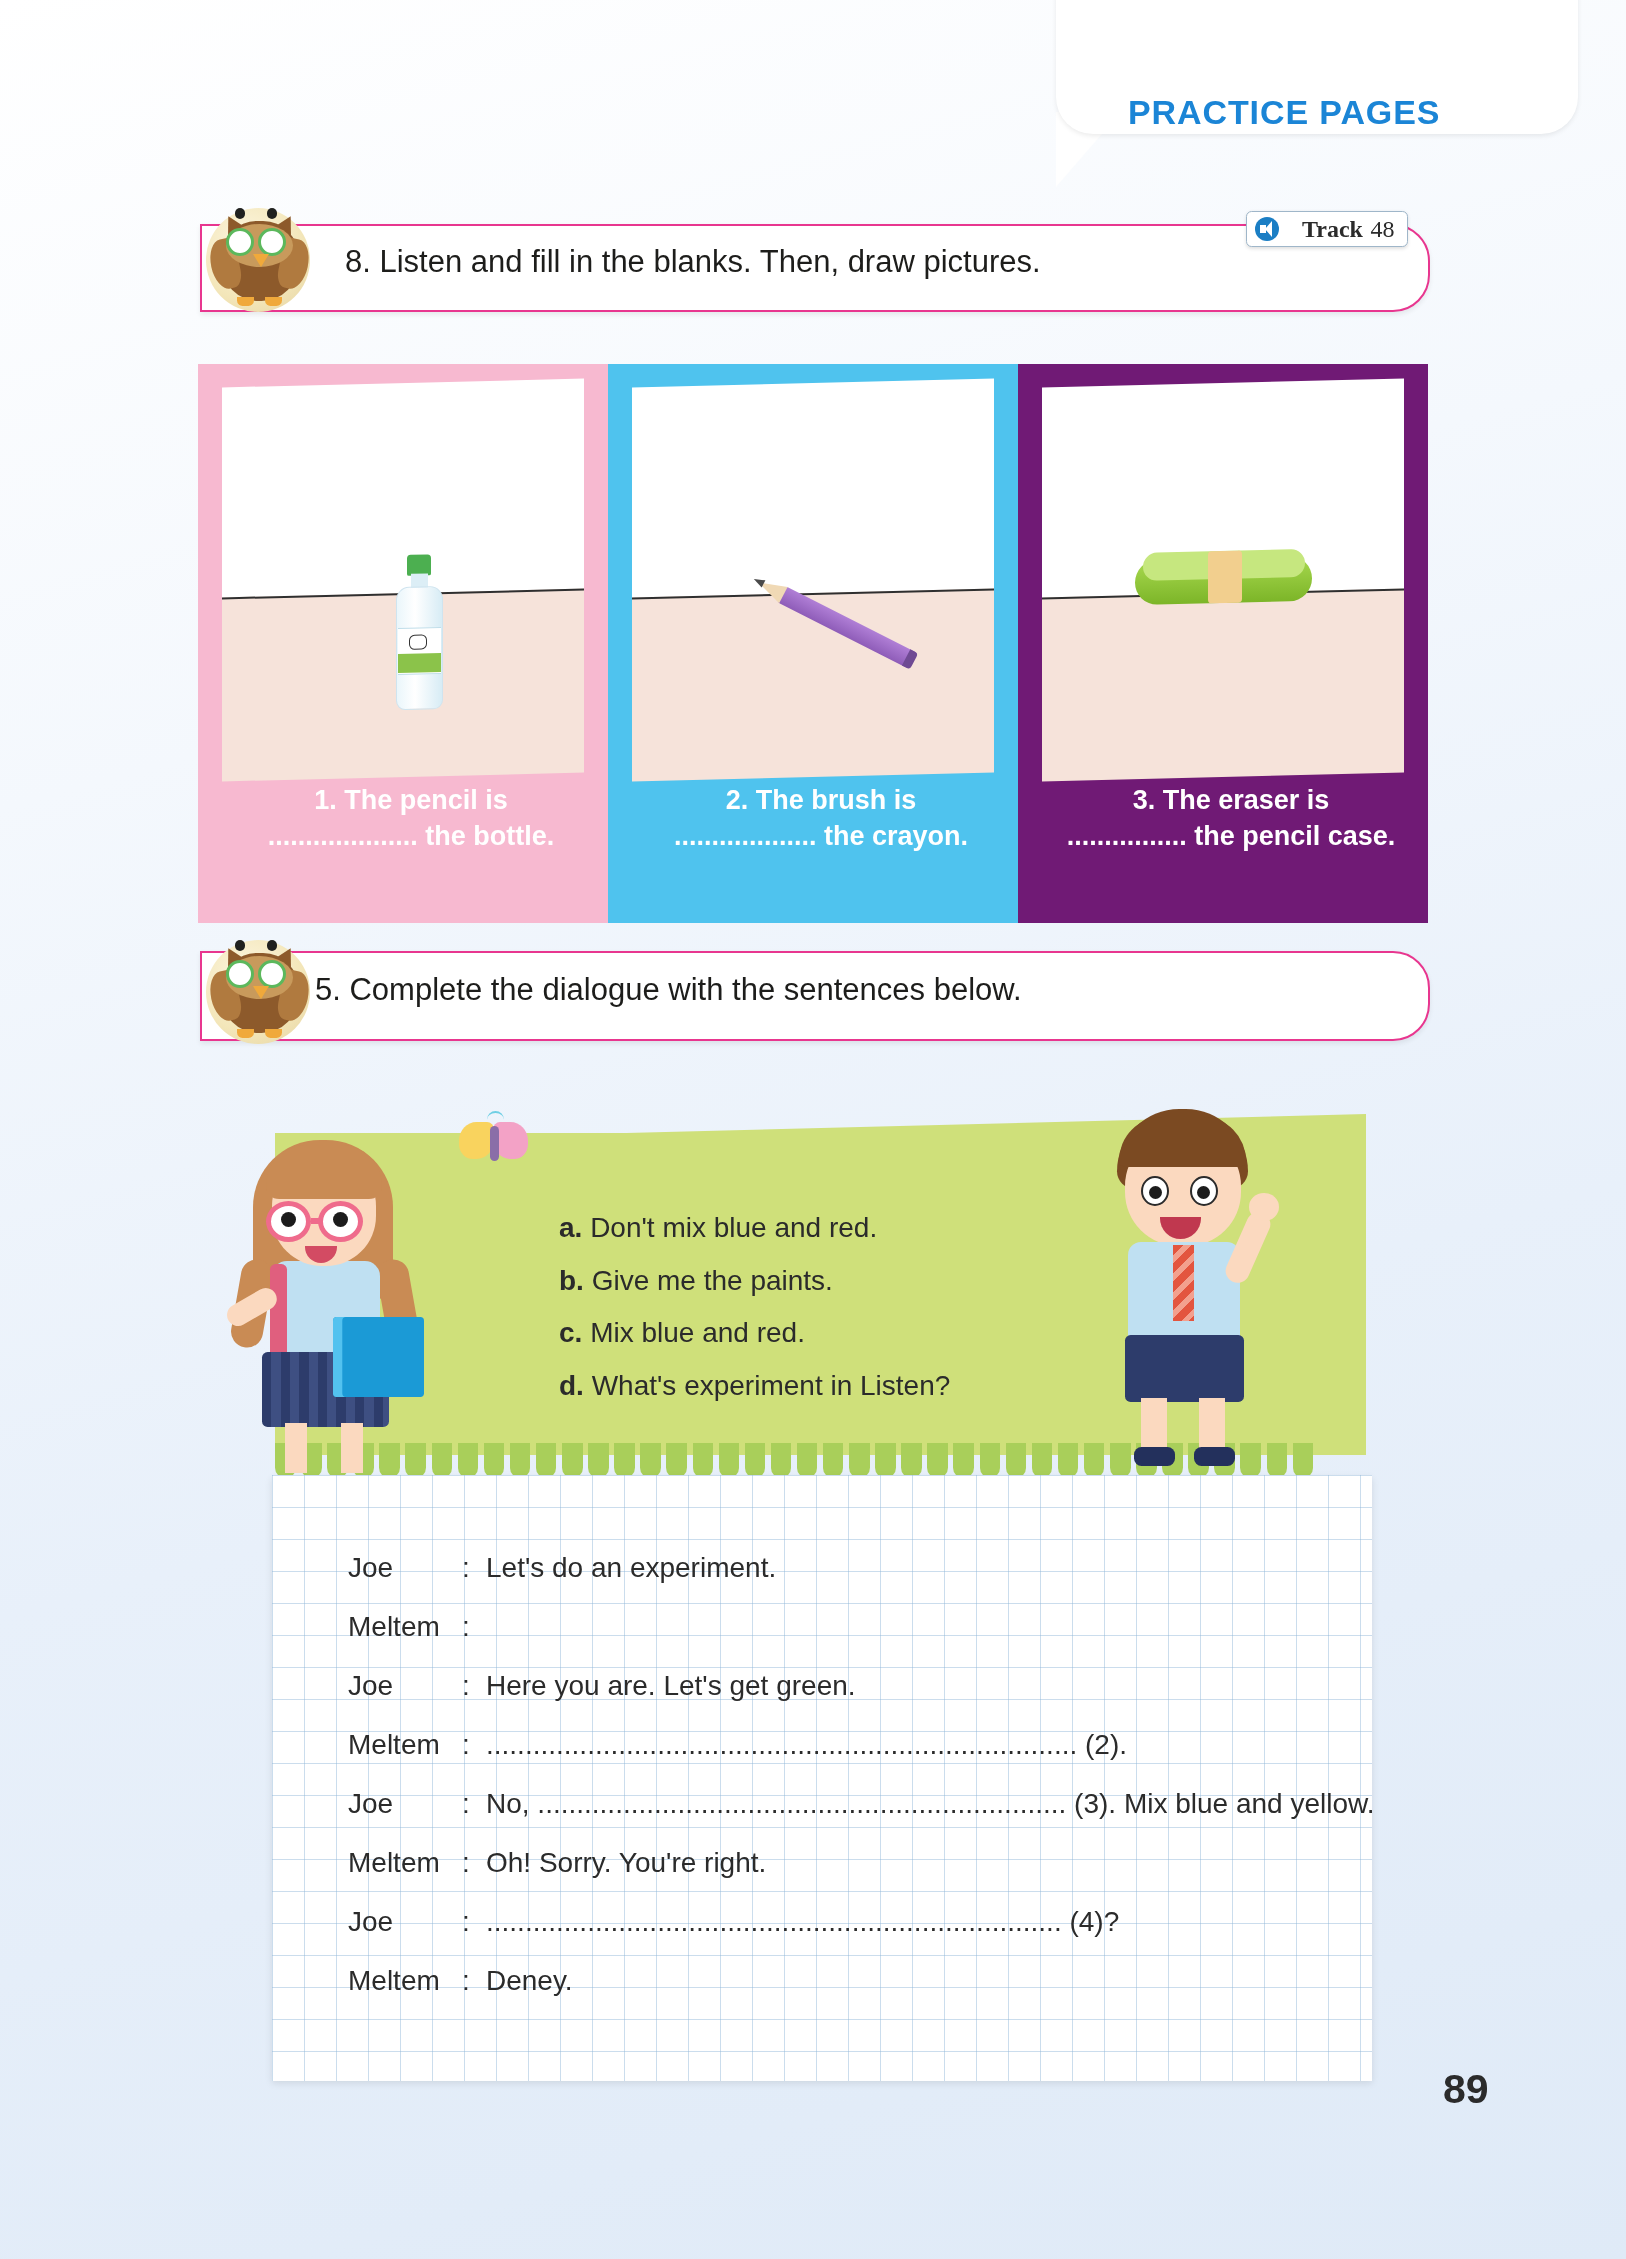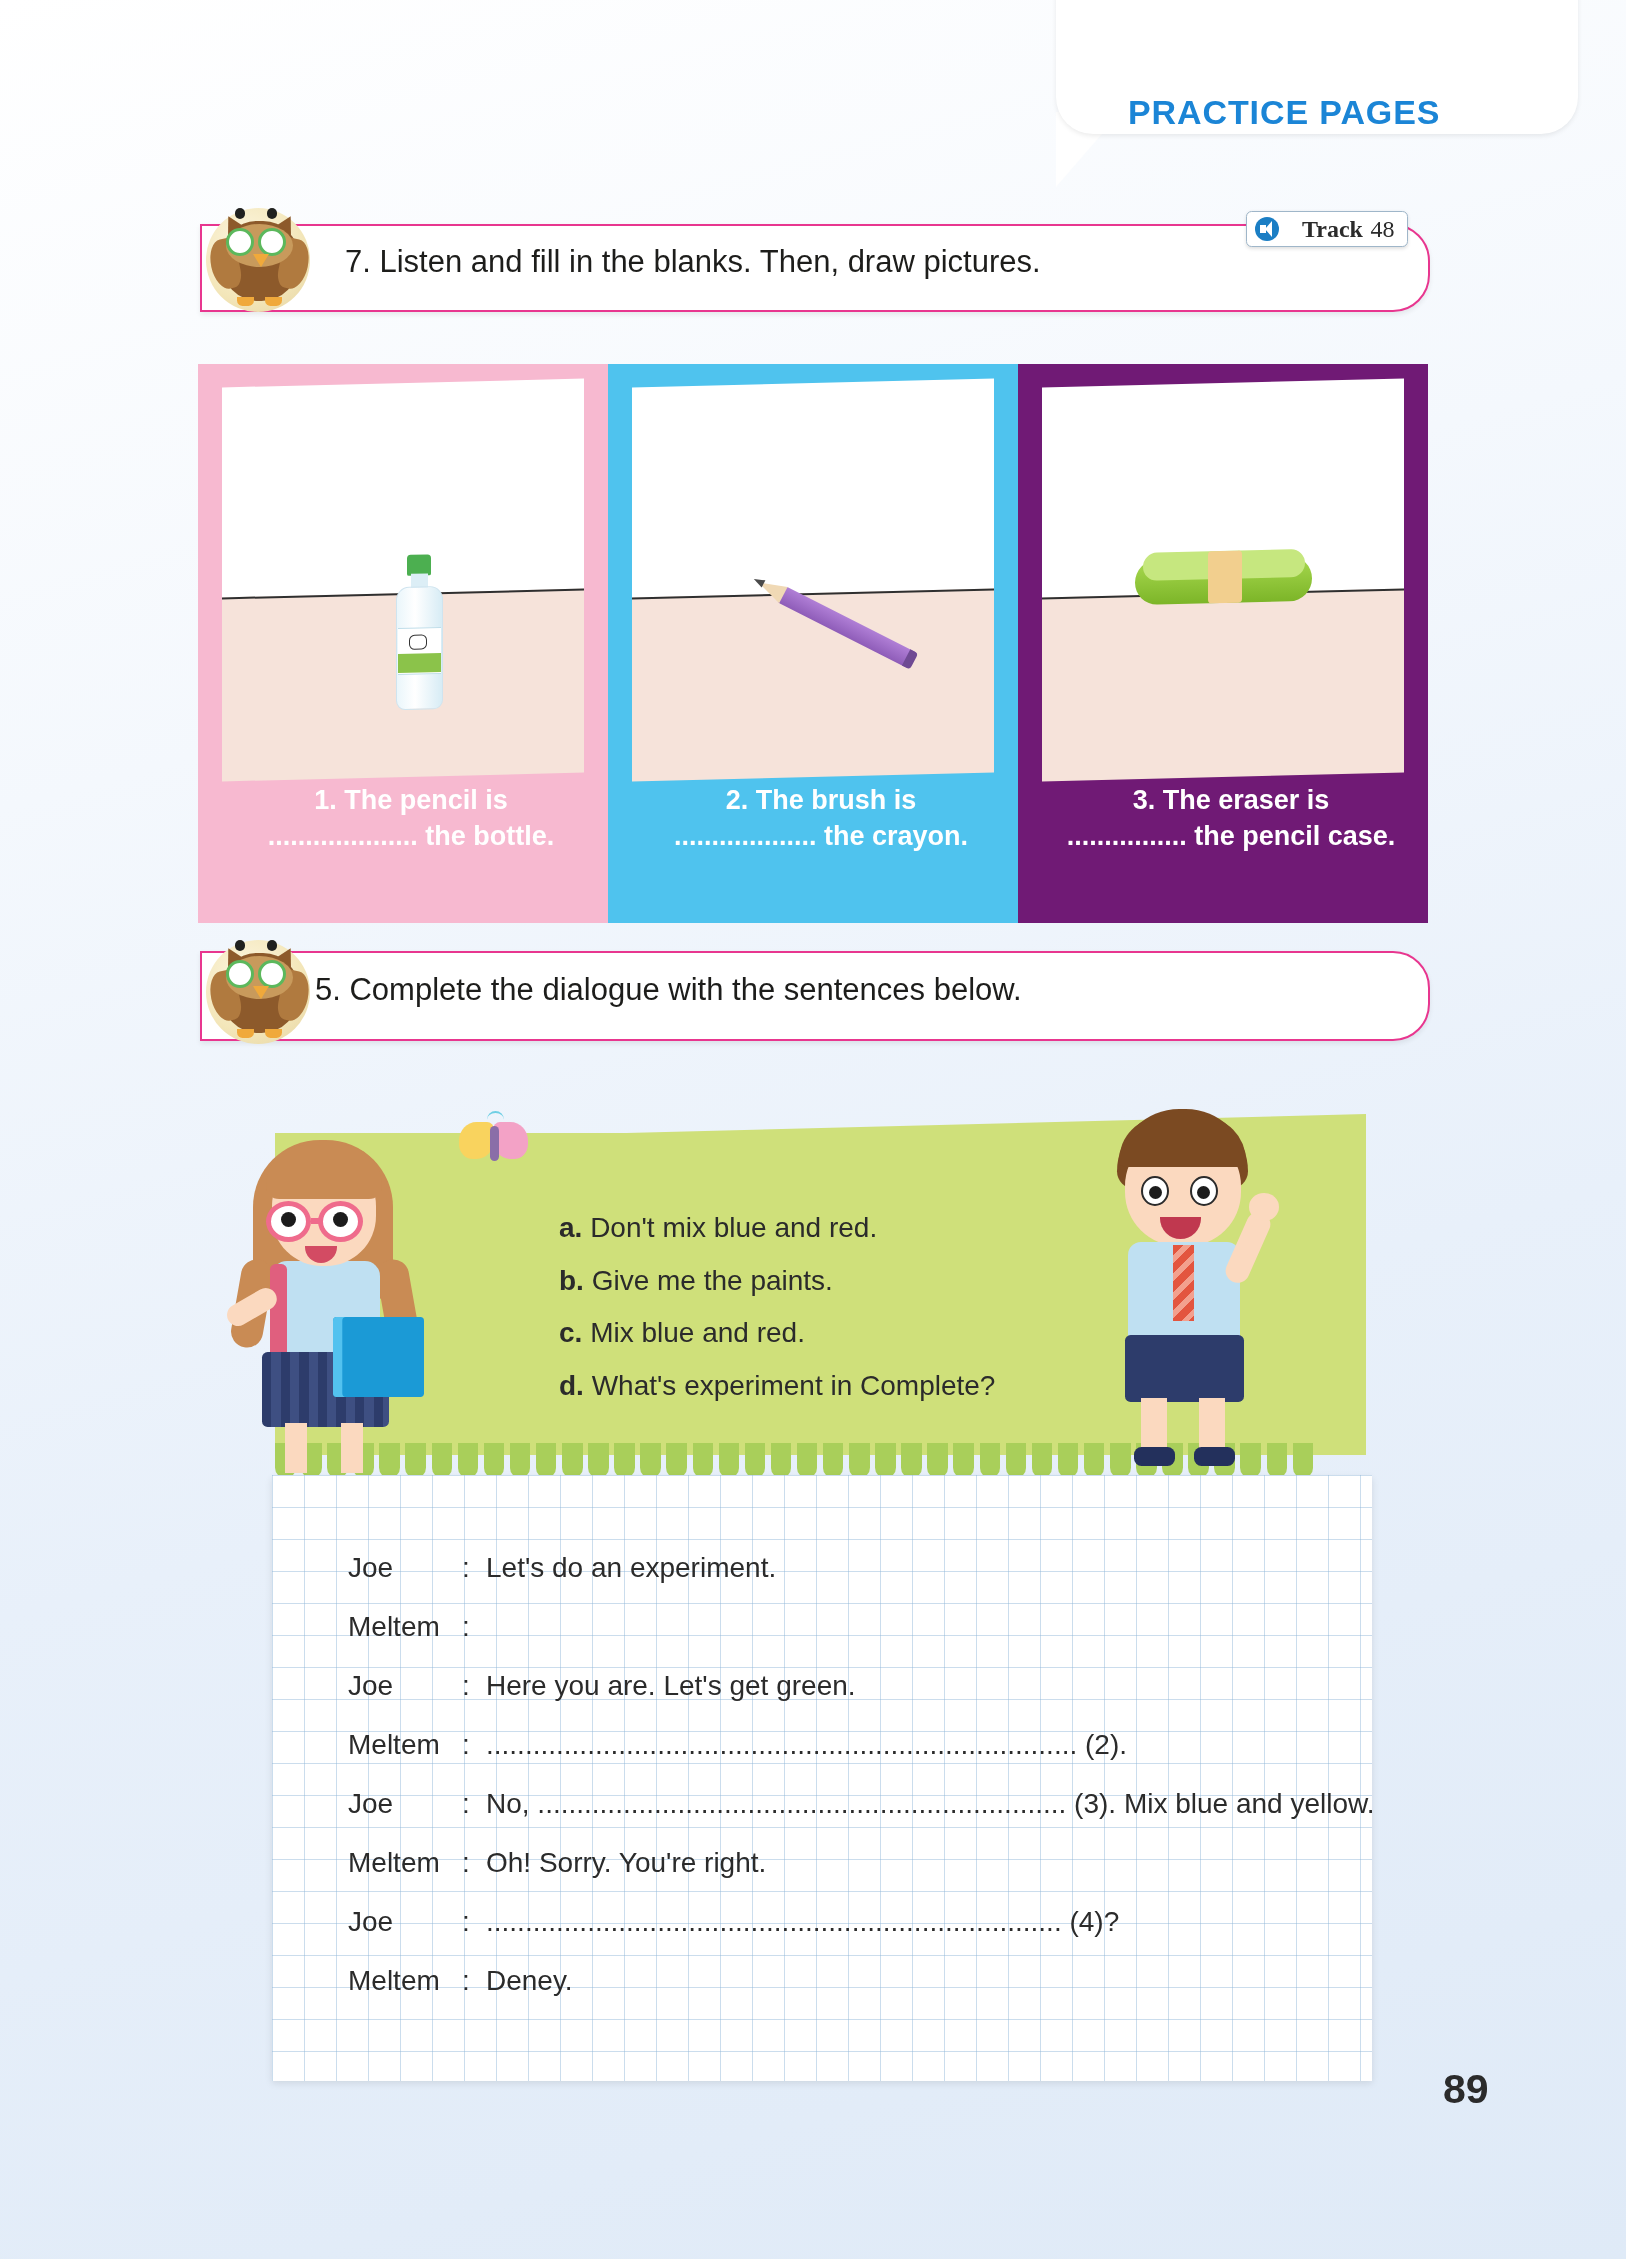--- a/index.html
+++ b/index.html
@@ -499,21 +499,21 @@
   }
 </style>
 </head>
 <body>
 
 <div class="practice-tail"></div>
 <div class="practice-bubble"></div>
 <div class="practice-label">PRACTICE PAGES</div>
 
 <div class="banner" style="left:200px; top:224px; width:1226px; height:84px;"></div>
-<div class="banner-text" style="left:345px; top:244px;">7. Listen and fill in the blanks. Then, draw pictures.</div>
+<div class="banner-text" style="left:345px; top:244px;">8. Listen and fill in the blanks. Then, draw pictures.</div>
 
 <div class="owl" style="left:200px; top:200px;">
   <div class="halo"></div>
   <div class="ear-l"></div>
     <div class="ear-r"></div>
   <div class="body"></div>
   <div class="wingl"></div>
     <div class="wingr"></div>
   <div class="face"></div>
   <div class="eye l"></div>
@@ -614,21 +614,21 @@
   <div class="sentence">
     <b>b.</b>
     <span>Give me the paints.</span>
   </div>
   <div class="sentence">
     <b>c.</b>
     <span>Mix blue and red.</span>
   </div>
   <div class="sentence">
     <b>d.</b>
-    <span>What's experiment in Complete?</span>
+    <span>What's experiment in Listen?</span>
   </div>
 </div>
 
 <div class="fringe">
   <span></span>
     <span></span>
     <span></span>
     <span></span>
     <span></span>
     <span></span>

